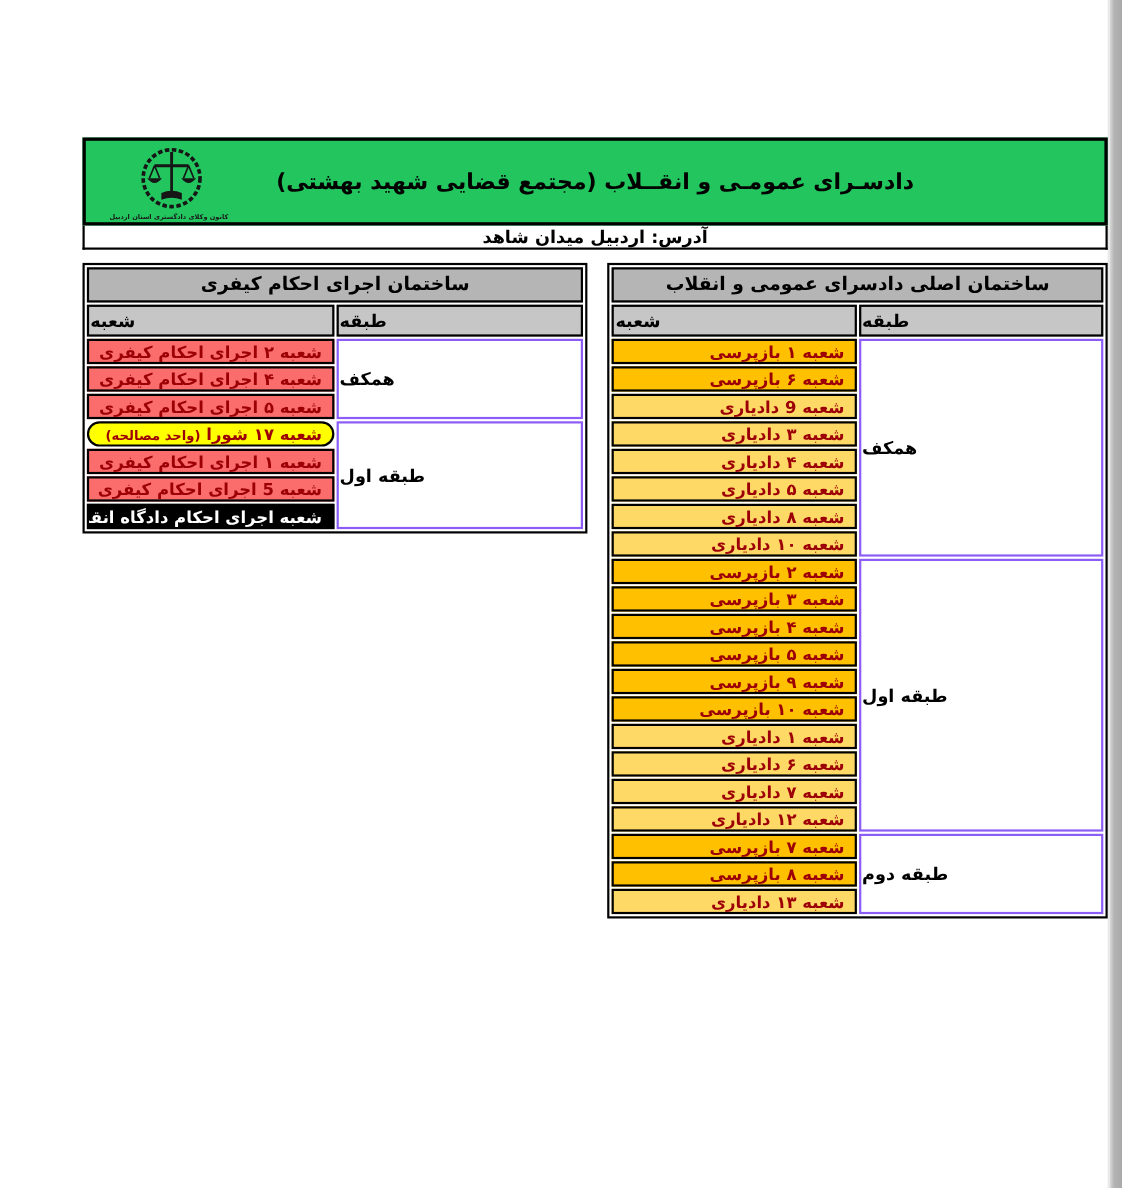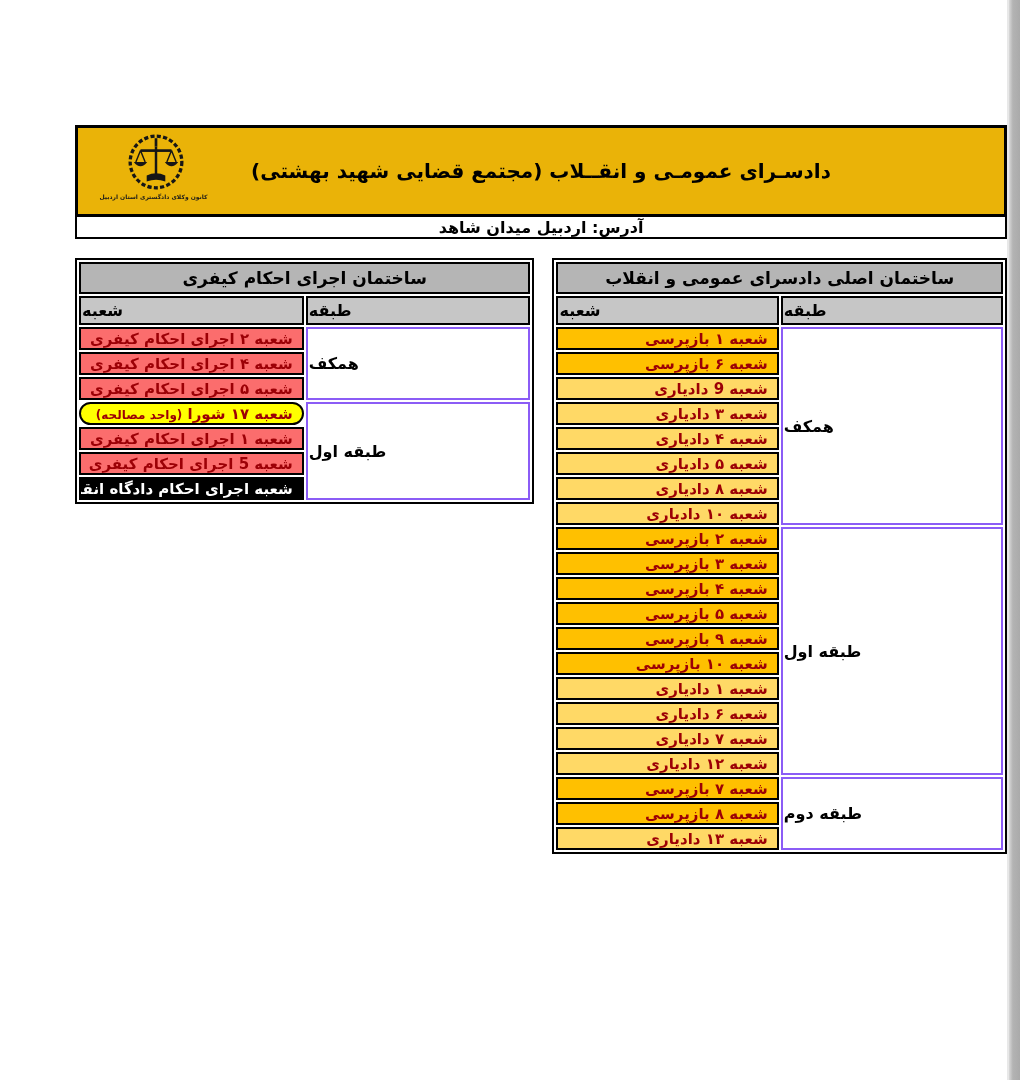--- a/index.html
+++ b/index.html
@@ -9,42 +9,42 @@
   }
   
   .edge-strip{
     position:absolute;right:0;top:0;width:11px;height:1080px;
     background:linear-gradient(to right,#d9d9d9 0%,#b3b3b3 35%,#aaaaaa 100%);
     border-left:2px solid #e8e8e8;
   }
   .doc{position:absolute;left:75px;top:125px;width:932px;}
   
   .banner{
-    position:relative;height:92px;background:#eab308;
+    position:relative;height:80px;background:#22c55e;
     border:3px solid #000;box-sizing:border-box;
   }
   .banner-title{
     position:absolute;left:0;right:0;top:0;bottom:0;
     display:flex;align-items:center;justify-content:center;
     font-size:20px;font-weight:bold;color:#000;direction:rtl;
   }
   .logo{position:absolute;left:22px;top:4px;width:112px;text-align:center;}
   .logo svg{display:block;margin:0 auto;}
   .logo-caption{
     font-size:6.5px;font-weight:bold;color:#1a1a1a;direction:rtl;
     white-space:nowrap;transform:scale(.92);line-height:7px;
   }
   
   .address{
     height:22px;background:#ffffff;border:2px solid #000;border-top:none;
     box-sizing:border-box;display:flex;align-items:center;justify-content:center;
     font-size:16px;font-weight:bold;color:#000;direction:rtl;
   }
   
-  .tables{margin-top:19px;display:flex;gap:18px;align-items:flex-start;}
+  .tables{margin-top:12px;display:flex;gap:18px;align-items:flex-start;}
   table.tbl{
     border-collapse:separate;border-spacing:2px;background:#ffffff;
     border:2px solid #000;table-layout:fixed;
   }
   table.tbl.left-tbl{width:465px;}
   table.tbl.right-tbl{width:460px;}
   .tbl th,.tbl td{box-sizing:border-box;}
   th.t-title{
     background:#B5B5B5;border:2px solid #000;height:32px;
     font-size:17px;font-weight:bold;color:#000;text-align:center;

